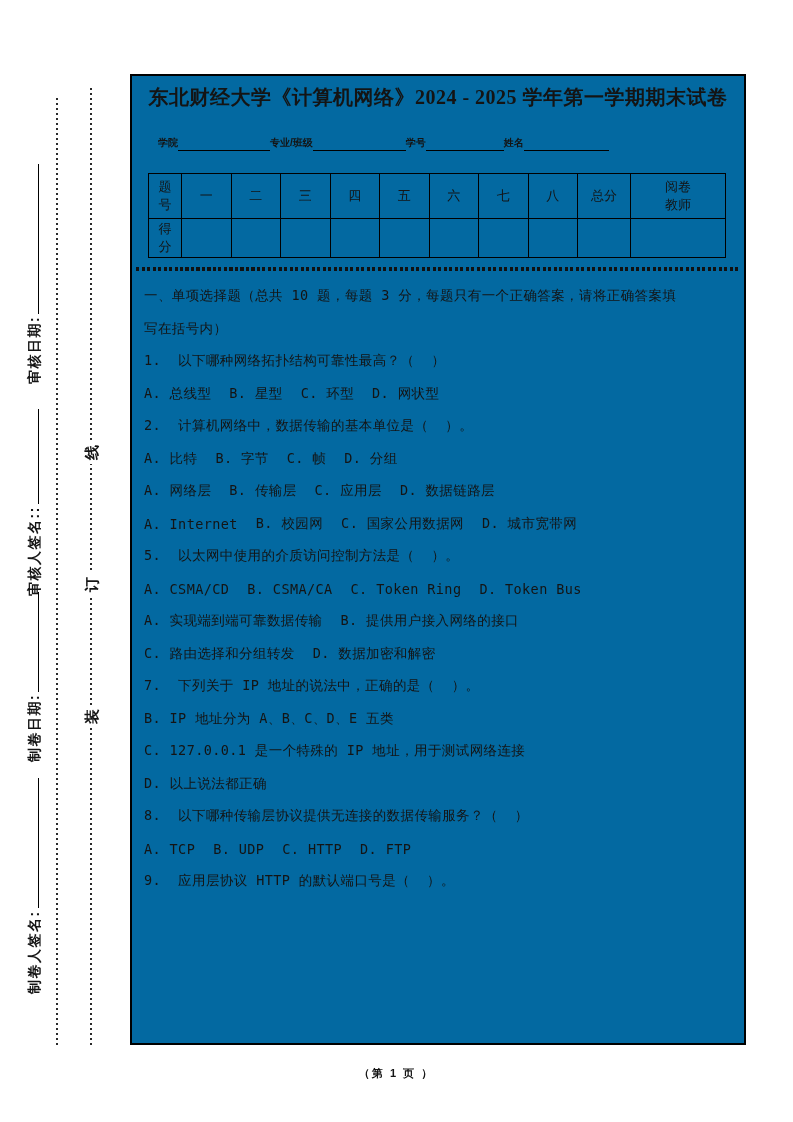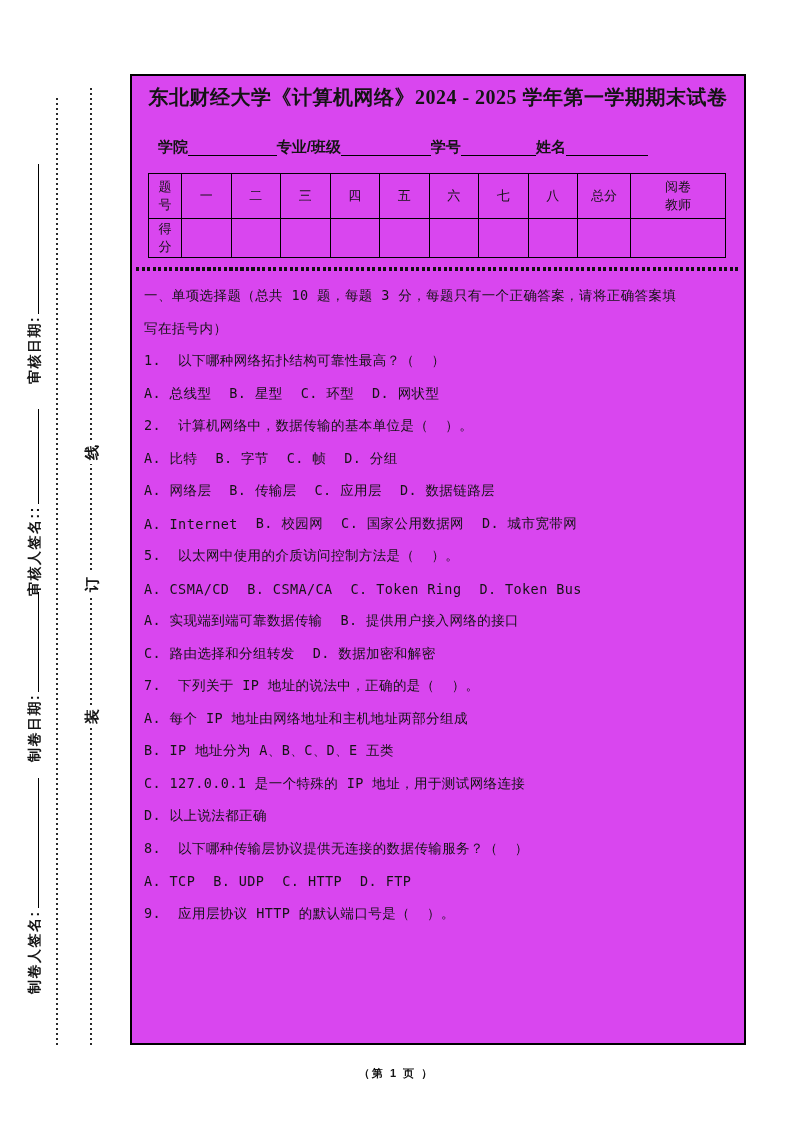--- a/index.html
+++ b/index.html
@@ -31,30 +31,30 @@
 
   .bchar{
     position:absolute;transform-origin:0 0;transform:rotate(-90deg);
     font-weight:bold;font-size:15px;line-height:20px;height:20px;
     background:#fff;padding:0 4px;z-index:3;
   }
 
   
   .sheet{
     position:absolute;left:130px;top:74px;width:612px;height:967px;
-    border:2px solid #000;background:#d946ef;
+    border:2px solid #000;background:#0369a1;
   }
   .title{
     position:absolute;top:8px;left:0;width:100%;text-align:center;
     font-family:"Liberation Serif","DejaVu Serif",serif;
     font-weight:bold;font-size:20px;letter-spacing:0.5px;white-space:nowrap;
   }
   .fields{
     position:absolute;top:58px;left:26px;width:490px;height:26px;
-    display:flex;align-items:center;font-size:15px;font-weight:bold;
+    display:flex;align-items:flex-start;font-size:10px;font-weight:bold;
   }
   .fields .flabel{white-space:nowrap;line-height:18px;}
   .fields .fline{border-bottom:1.4px solid #000;height:16px;}
   .w1{width:92px}.w2{width:93px}.w3{width:78px}.w4{width:85px}
 
   table.score{
     position:absolute;top:97px;left:16px;border-collapse:collapse;
     table-layout:fixed;width:578px;font-size:13px;
   }
   table.score td{
@@ -257,23 +257,20 @@
           <span class="part">B. 提供用户接入网络的接口</span>
         </div>
         <div class="line">
           <span class="part">C. 路由选择和分组转发</span>
           <span class="part">D. 数据加密和解密</span>
         </div>
         <div class="line">
           <span class="part">7.  下列关于 IP 地址的说法中，正确的是（  ）。</span>
         </div>
         <div class="line">
-          <span class="part">A. 每个 IP 地址由网络地址和主机地址两部分组成</span>
-        </div>
-        <div class="line">
           <span class="part">B. IP 地址分为 A、B、C、D、E 五类</span>
         </div>
         <div class="line">
           <span class="part">C. 127.0.0.1 是一个特殊的 IP 地址，用于测试网络连接</span>
         </div>
         <div class="line">
           <span class="part">D. 以上说法都正确</span>
         </div>
         <div class="line">
           <span class="part">8.  以下哪种传输层协议提供无连接的数据传输服务？（  ）</span>

